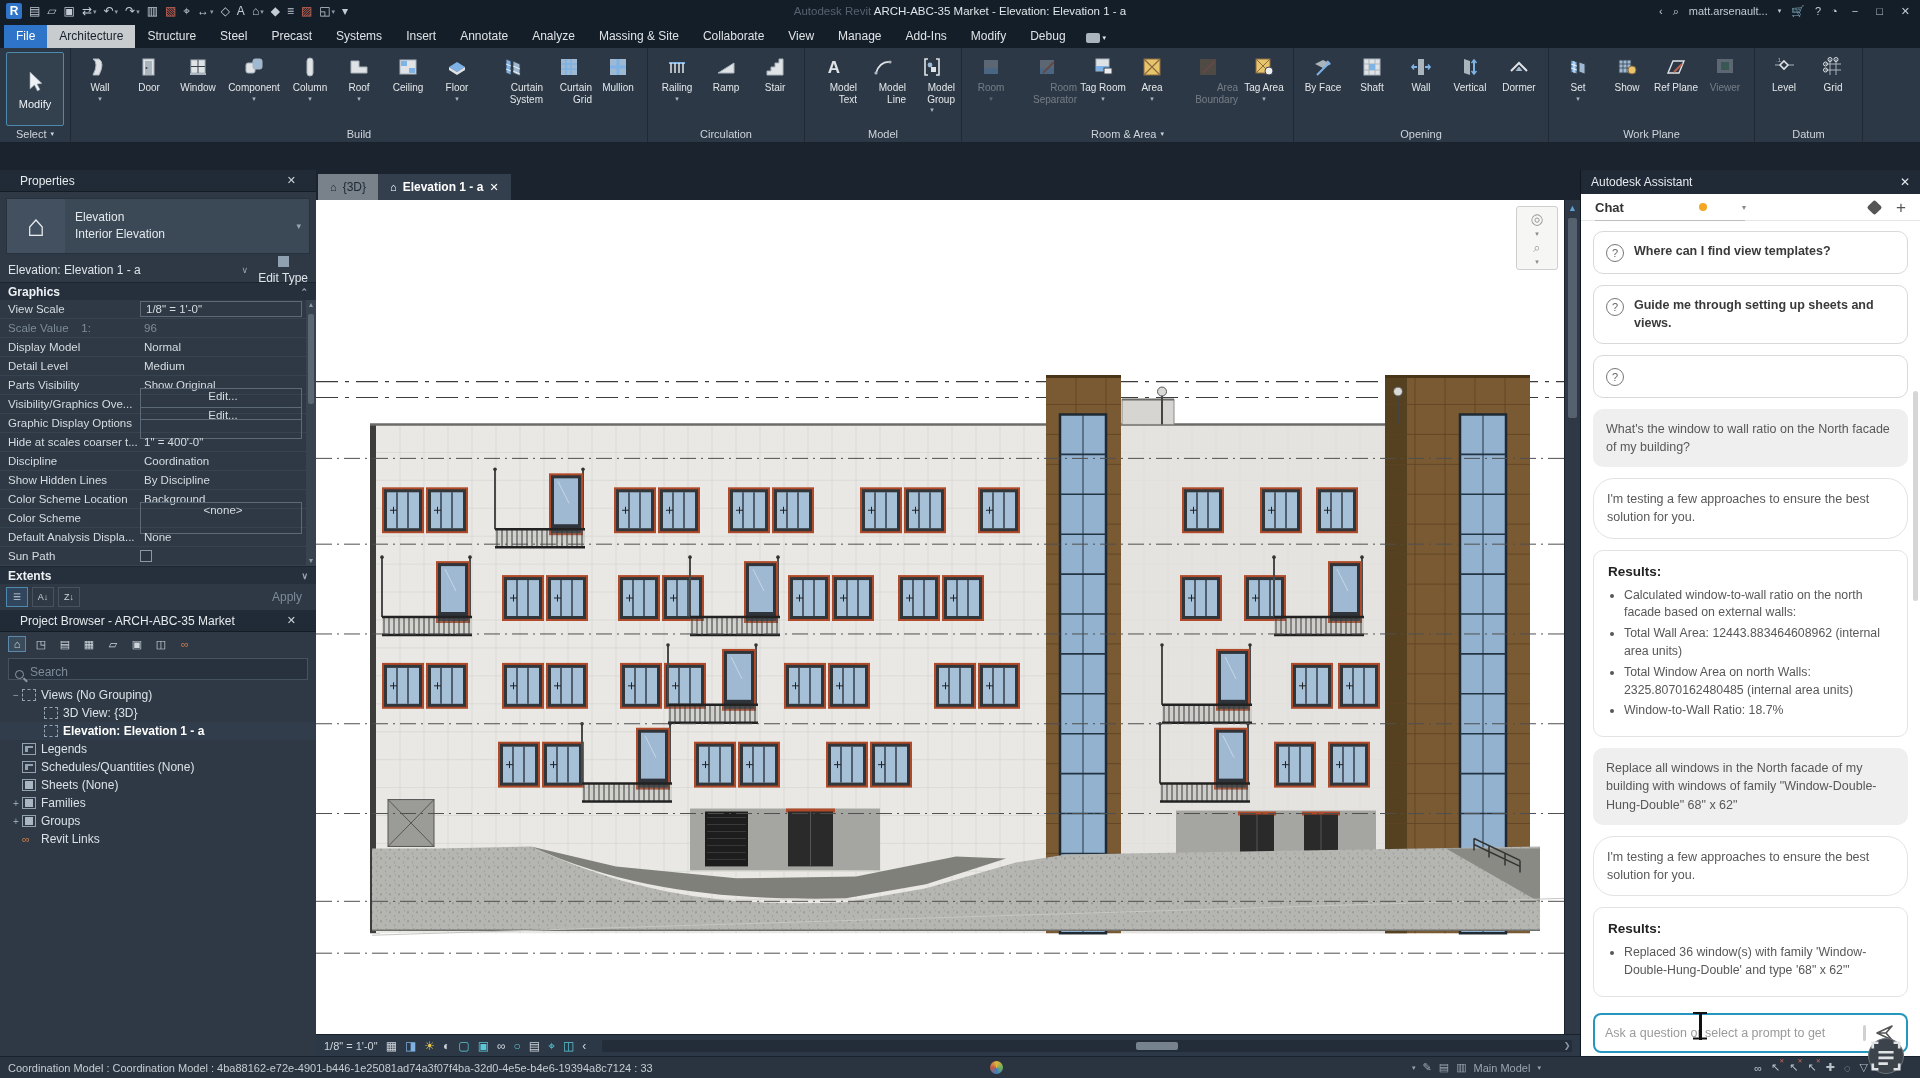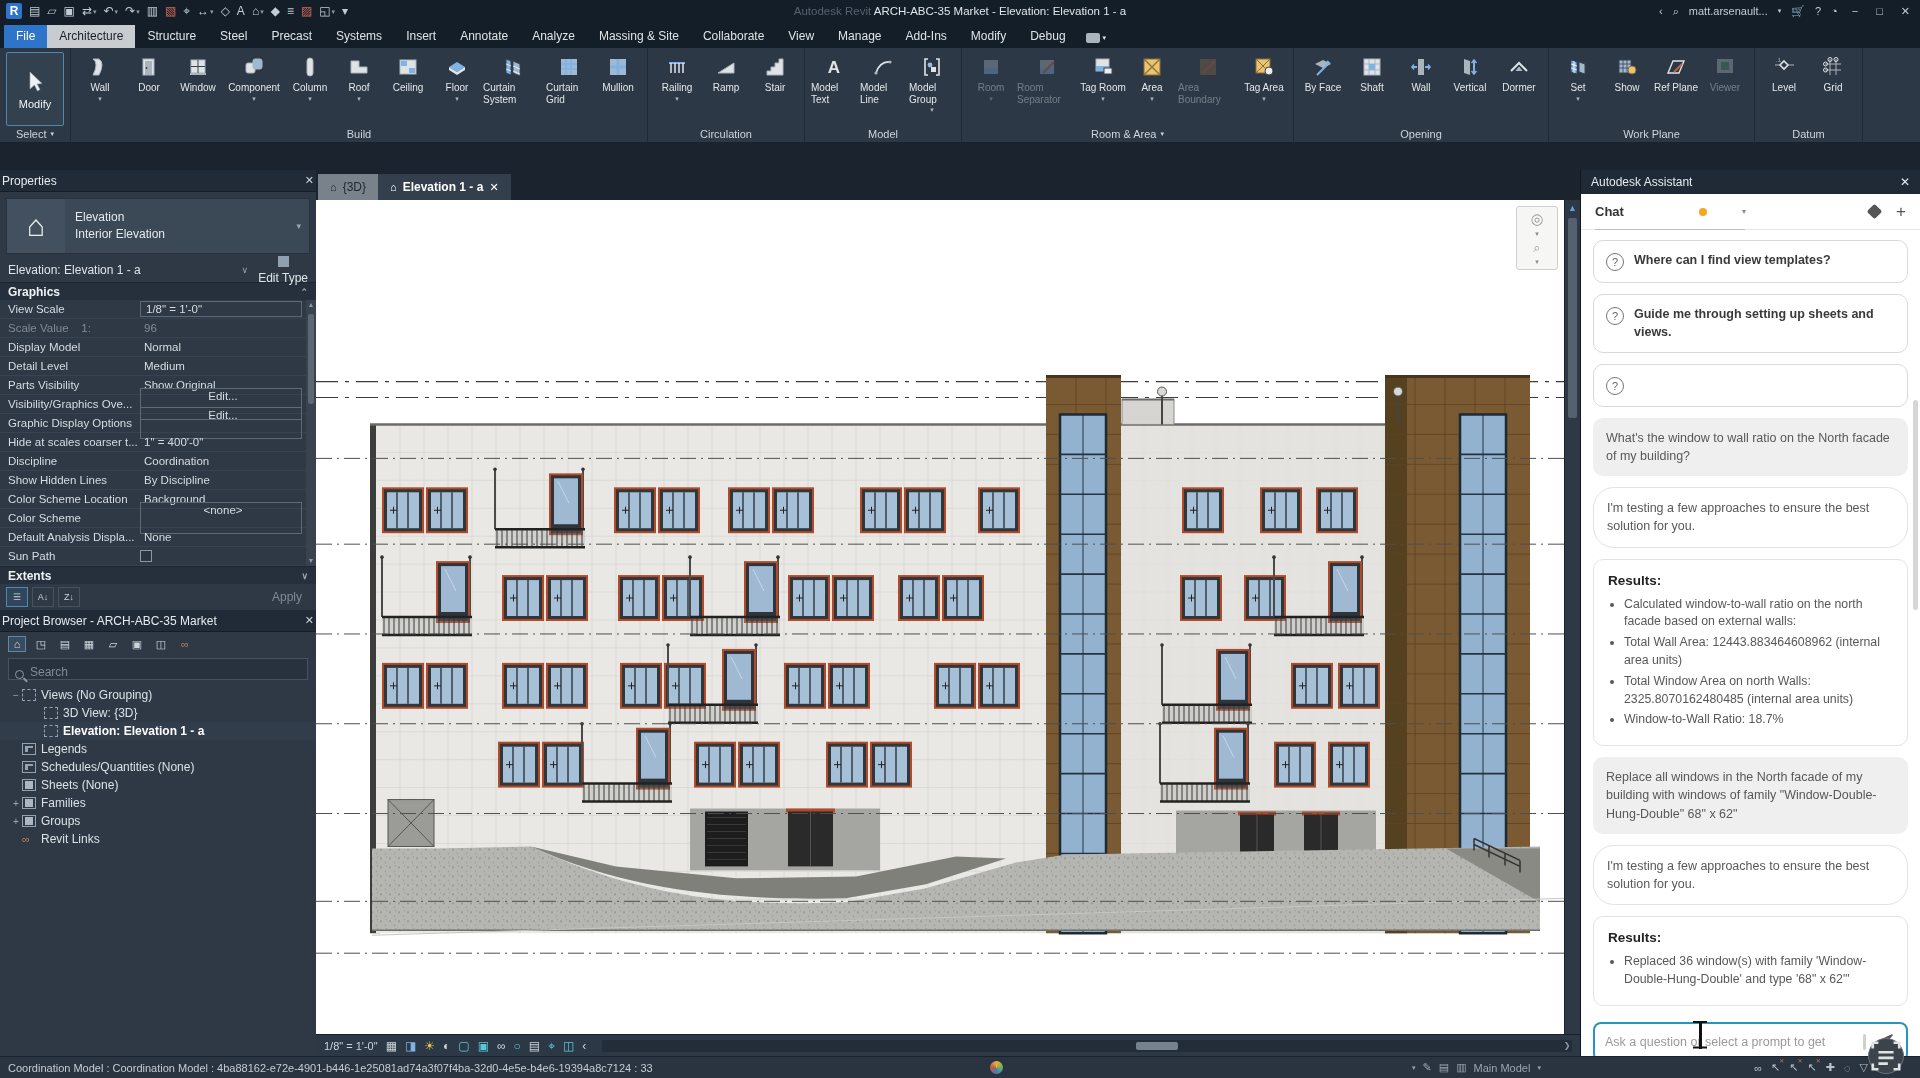--- a/index.html
+++ b/index.html
@@ -19,34 +19,34 @@
   .rtab{padding:4px 12px 5px;font-size:12px;color:#dfe3e6;cursor:pointer;}
   .rtab.file{background:#2e74c8;color:#fff;}
   .rtab.active{background:#c9ccce;color:#16202c;margin-top:36px;}
   .rtab.rec{display:flex;align-items:center;gap:3px;padding:4px 8px 5px;}
   .rec-ic{width:14px;height:10px;background:#aab4bd;border-radius:2px;display:inline-block;}
   .ribbon{height:95px;background:#2c3846;display:flex;align-items:stretch;border-bottom:1px solid #18222d;}
   .rpanel{display:flex;flex-direction:column;border-right:1px solid #1f2a36;}
   .rpanel .pbody{flex:1;display:flex;align-items:flex-start;padding:4px 5px 0;gap:1px;}
   .rpanel .plabel{height:16px;text-align:center;font-size:11px;color:#cdd4db;display:flex;align-items:center;justify-content:center;gap:4px;padding:0 6px;}
   .rbtn{width:48px;display:flex;flex-direction:column;align-items:center;padding:2px 1px;border-radius:2px;cursor:pointer;}
-  .rbtn .lbl{font-size:10px;line-height:1.15;color:#e3e7ea;text-align:left;margin-top:2px;}
+  .rbtn .lbl{font-size:10px;line-height:1.15;color:#e3e7ea;text-align:right;margin-top:2px;}
   .rbtn .dd{font-size:7px;color:#aab4bd;line-height:1;margin-top:1px;}
   .rbtn.disabled{opacity:.38;}
   .rbtn.wide{width:62px;}
   .modify-wrap{display:flex;flex-direction:column;border-right:1px solid #1f2a36;}
   .modify-btn{margin:4px 6px 0;width:58px;flex:1;border:1px solid #4e8ab0;background:#33414f;border-radius:2px;display:flex;flex-direction:column;align-items:center;justify-content:center;gap:3px;cursor:pointer;}
   .modify-btn .lbl{font-size:11px;color:#eef2f5;}
   .selrow{height:16px;font-size:11px;color:#cdd4db;display:flex;align-items:center;justify-content:center;gap:4px;}
   .icon22{width:26px;height:26px;display:flex;align-items:center;justify-content:center;}
   .icon22 svg{width:24px;height:24px;}
   .main{display:flex;height:913px;}
   
   .leftcol{width:316px;background:#1b242e;display:flex;flex-direction:column;}
-  .panelhead{height:22px;background:#202b37;display:flex;align-items:center;padding:0 2px;color:#e6eaee;font-size:12px;border-bottom:1px solid #141d26;}
+  .panelhead{height:22px;background:#202b37;display:flex;align-items:center;padding:0 20px;color:#e6eaee;font-size:12px;border-bottom:1px solid #141d26;}
   .panelhead .x{margin-left:auto;color:#cdd4db;font-size:11px;cursor:pointer;}
   .props{background:#2e3945;}
   .typebox{margin:6px 6px 4px;height:56px;background:#3b4856;border:1px solid #27323e;display:flex;align-items:center;cursor:pointer;}
   .typebox .house{width:58px;height:100%;display:flex;align-items:center;justify-content:center;font-size:30px;color:#e8ecef;background:#42505f;}
   .typebox .tlines{flex:1;padding-left:10px;color:#e4e9ed;font-size:12px;line-height:1.45;}
   .typebox .car{padding:0 8px;color:#9aa6b2;font-size:9px;}
   .instrow{height:24px;display:flex;align-items:center;padding:0 8px;color:#dfe4e8;font-size:12px;}
   .instrow .car{margin-left:auto;font-size:9px;color:#9aa6b2;}
   .instrow .et{display:flex;align-items:center;gap:4px;margin-left:10px;cursor:pointer;flex-direction:column;}
   .instrow .et .sq{width:11px;height:11px;background:#8fa0b0;display:inline-block;}
@@ -109,21 +109,21 @@
   .vcb .vi.teal{color:#5bc8d8;}
   .vcb .vi.blue{color:#7fb2e5;}
   .hscroll{flex:1;height:12px;margin:0 8px;background:#222d39;border-radius:2px;position:relative;}
   .hscroll .th{position:absolute;left:55%;width:42px;top:2px;bottom:2px;background:#76828e;border-radius:2px;}
   .hscroll .ar{position:absolute;top:0;bottom:0;width:10px;color:#8d99a5;font-size:8px;line-height:12px;text-align:center;}
   
   .rightcol{width:340px;display:flex;flex-direction:column;background:#1b242e;}
   .assist{margin-top:27px;flex:1;background:#fff;border-left:1px solid #0f1720;display:flex;flex-direction:column;color:#444;}
   .ahead{height:24px;background:#1f2a36;display:flex;align-items:center;padding:0 10px;color:#e6eaee;font-size:12px;}
   .ahead .x{margin-left:auto;cursor:pointer;}
-  .atabs{height:36px;display:flex;align-items:center;padding:0 14px;border-bottom:1px solid #e6e6e6;position:relative;gap:29px;}
+  .atabs{height:27px;display:flex;align-items:center;padding:0 14px;border-bottom:1px solid #e6e6e6;position:relative;gap:29px;}
   .atabs .chat{font-size:13px;color:#333;font-weight:bold;}
   .atabs .dot{width:8px;height:8px;border-radius:50%;background:#f5a623;margin-left:46px;}
   .atabs .car{font-size:8px;color:#888;margin-left:6px;}
   .atabs .right{margin-left:auto;display:flex;gap:16px;align-items:center;color:#555;}
   .spark{width:11px;height:11px;background:#555;transform:rotate(45deg);border-radius:2px;}
   .plus{font-size:17px;color:#555;line-height:1;}
   .chatunderline{position:absolute;left:14px;bottom:-1px;width:150px;border-bottom:1px solid #bfbfbf;}
   .amsgs{flex:1;overflow:hidden;padding:10px 12px;display:flex;flex-direction:column;gap:11px;position:relative;}
   .pcard{border:1px solid #d9d9d9;border-radius:10px;padding:11px 12px;display:flex;gap:10px;align-items:flex-start;background:#fff;cursor:pointer;}
   .pcard .q{flex:none;width:18px;height:18px;border:1.5px solid #777;border-radius:50%;color:#666;font-size:11px;display:flex;align-items:center;justify-content:center;margin-top:1px;}

